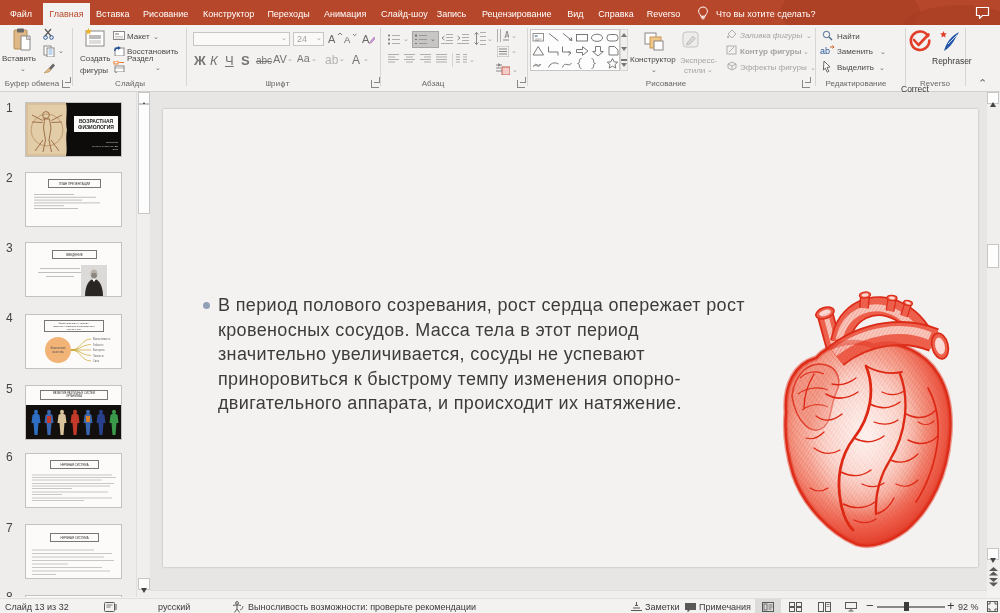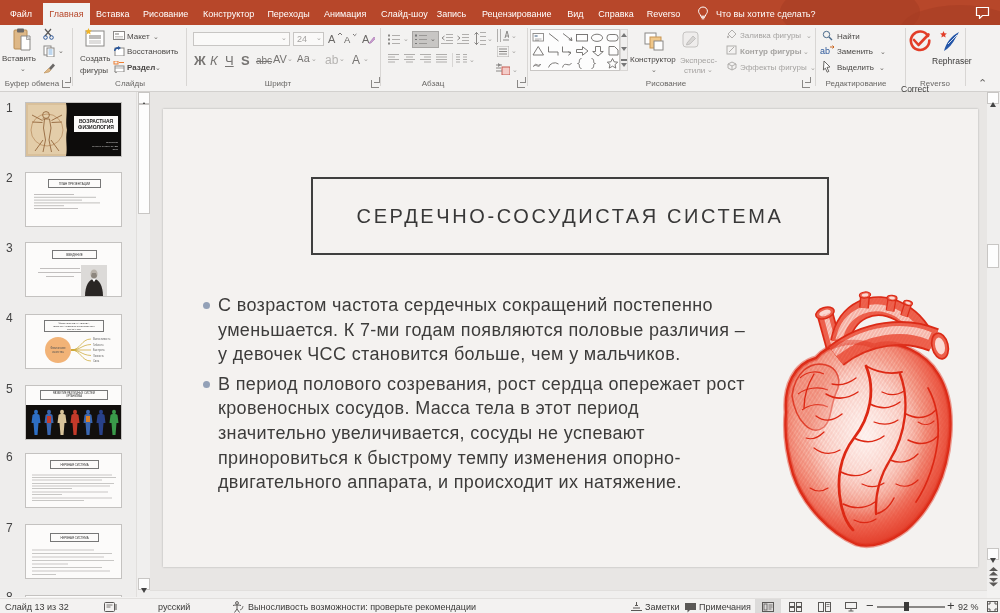--- a/index.html
+++ b/index.html
@@ -84,21 +84,21 @@
     <div class="rsep" style="left:72px;"></div>
     <div class="rsep" style="left:186px;"></div>
     <div class="rsep" style="left:380px;"></div>
     <div class="rsep" style="left:527px;"></div>
     <div class="rsep" style="left:815px;"></div>
     <div class="rsep" style="left:905px;"></div>
     <div class="rsep" style="left:965px;"></div>
 
     <div class="glabel" style="left:4px; width:56px;">Буфер обмена</div>
     <div class="glabel" style="left:100px;width:60px;">Слайды</div>
-    <div class="glabel" style="left:250px;width:56px;">Шрифт</div>
+    <div class="glabel" style="left:250px;width:56px;font-family:Liberation Mono, monospace;">Шрифт</div>
     <div class="glabel" style="left:405px;width:56px;">Абзац</div>
     <div class="glabel" style="left:638px;width:56px;">Рисование</div>
     <div class="glabel" style="left:820px;width:72px;">Редактирование</div>
     <div class="glabel" style="left:907px;width:56px;">Reverso</div>
     <div class="launch" style="left:62px; top:55px;"></div>
     <div class="launch" style="left:371px;top:55px;"></div>
     <div class="launch" style="left:517px;top:55px;"></div>
     <div class="launch" style="left:802px;top:55px;"></div>
 
     <svg class="abs" style="left:13px;top:3px;" width="20" height="24" viewBox="0 0 20 24">
@@ -145,21 +145,21 @@
         <rect x="2" y="2" width="9" height="8" fill="#fff" stroke="#8a8886"></rect>
         <path d="M1 5 C1 2 3 1 5 1 L5 0 L8 2 L5 4 L5 3 C3.5 3 2.5 3.5 2.5 5 Z" fill="#2b579a"></path>
       </svg>
     <div class="rtxt" style="left:127px;top:22px;">Восстановить</div>
     <svg class="abs" style="left:113px;top:36px;" width="12" height="11" viewBox="0 0 12 11">
         <rect x="1" y="0" width="4" height="3" fill="none" stroke="#ed7d31"></rect>
         <path d="M6 1.5 h5" stroke="#ed7d31"></path>
         <rect x="2" y="5" width="9" height="6" fill="#fff" stroke="#8a8886"></rect>
         <path d="M2 7 h9" stroke="#8a8886" stroke-width=".7"></path>
       </svg>
-    <div class="rtxt" style="left:127px;top:38px;font-weight:bold;">Раздел</div>
+    <div class="rtxt" style="left:127px;top:29px;">Раздел</div>
     <div class="chev" style="left:155px;top:39px;">⌄</div>
 
     <div class="combo" style="left:193px;top:7px;width:97px;height:14px;"></div>
     <div class="chev gray" style="left:281px;top:9px;">⌄</div>
     <div class="combo" style="left:293px;top:7px;width:31px;height:14px;font-size:9px;color:#a5a3a1;line-height:12px;padding-left:3px;">24</div>
     <div class="chev gray" style="left:316px;top:9px;">⌄</div>
     <svg class="abs" style="left:328px;top:7px;" width="14" height="13" viewBox="0 0 14 13">
         <text x="0" y="11" font-size="11" fill="#6a6866" font-family="Liberation Sans">А</text>
         <path d="M10 3 l2 -2 2 2" stroke="#6a6866" fill="none" stroke-width="0.9"></path>
       </svg>
@@ -288,21 +288,21 @@
         <rect x="1" y="1" width="15" height="15" rx="3" fill="#efedec" stroke="#c5c3c1"></rect>
         <path d="M5 12 L11 5 l2.5 2.5 L8 13 l-3.5 1 Z" fill="#d8d6d4" stroke="#b5b3b1" stroke-width=".7"></path>
       </svg>
     <div class="rtxt gray" style="left:680px;top:31px;">Экспресс-</div>
     <div class="rtxt gray" style="left:684px;top:41px;">стили</div>
     <div class="chev gray" style="left:707px;top:41px;">⌄</div>
     <svg class="abs" style="left:726px;top:4px;" width="11" height="10" viewBox="0 0 11 10">
         <path d="M2 5 L6 1 L10 5 L6 9 Z" fill="none" stroke="#b0aeac"></path>
         <path d="M1 8 C1 9.5 3 9.5 3 8 C3 7 2 6.5 2 6.5 C2 6.5 1 7 1 8 Z" fill="#b0aeac"></path>
       </svg>
-    <div class="rtxt gray" style="left:740px;top:6px;">Заливка фигуры</div>
+    <div class="rtxt gray" style="left:740px;top:6px;font-style:italic;">Заливка фигуры</div>
     <div class="chev gray" style="left:806px;top:7px;">⌄</div>
     <svg class="abs" style="left:726px;top:20px;" width="11" height="10" viewBox="0 0 11 10">
         <rect x="1" y="1" width="9" height="8" fill="none" stroke="#b0aeac"></rect>
         <path d="M3 7 L8 2" stroke="#b0aeac"></path>
       </svg>
     <div class="rtxt gray" style="left:740px;top:22px;font-weight:bold;">Контур фигуры</div>
     <div class="chev gray" style="left:803px;top:23px;">⌄</div>
     <svg class="abs" style="left:726px;top:36px;" width="11" height="10" viewBox="0 0 11 10">
         <path d="M2 3 L6 1 L10 3 L10 7 L6 9 L2 7 Z M2 3 L6 5 L10 3 M6 5 v4" fill="none" stroke="#b0aeac"></path>
       </svg>
@@ -480,23 +480,21 @@
   </div>
 
   <div id="pscroll">
     <div class="sbtn" style="left:1px;top:0px;width:12px;height:12px;"><div class="arr" style="border-left:3.5px solid transparent;border-right:3.5px solid transparent;border-bottom:5px solid #444;margin-top:3px;"></div></div>
     <div class="sthumbbar" style="left:1px;top:12px;width:12px;height:110px;"></div>
     <div class="sbtn" style="left:1px;top:486px;width:12px;height:12px;"><div class="arr" style="border-left:3.5px solid transparent;border-right:3.5px solid transparent;border-top:5px solid #444;margin-top:4px;"></div></div>
   </div>
 
   <div id="canvas">
     <div id="slide">
-      <div id="titlebox">СЕРДЕЧНО-СОСУДИСТАЯ СИСТЕМА</div>
       <div id="body1">
-        <div class="bullet" style="margin-bottom:5px;">С возрастом частота сердечных сокращений постепенно<br>уменьшается. К 7-ми годам появляются половые различия –<br>у девочек ЧСС становится больше, чем у мальчиков.</div>
         <div class="bullet">В период полового созревания, рост сердца опережает рост<br>кровеносных сосудов. Масса тела в этот период<br>значительно увеличивается, сосуды не успевают<br>приноровиться к быстрому темпу изменения опорно-<br>двигательного аппарата, и происходит их натяжение.</div>
       </div>
       <svg id="heart" class="abs" style="left:615px;top:153px;" width="190" height="290" viewBox="0 0 190 290">
         <defs>
           <radialGradient id="gBody" cx="44%" cy="40%" r="62%">
             <stop offset="0%" stop-color="#fdf1ed"></stop>
             <stop offset="38%" stop-color="#fbd9d0"></stop>
             <stop offset="62%" stop-color="#f5a795"></stop>
             <stop offset="82%" stop-color="#ee6450"></stop>
             <stop offset="100%" stop-color="#e03522"></stop>

